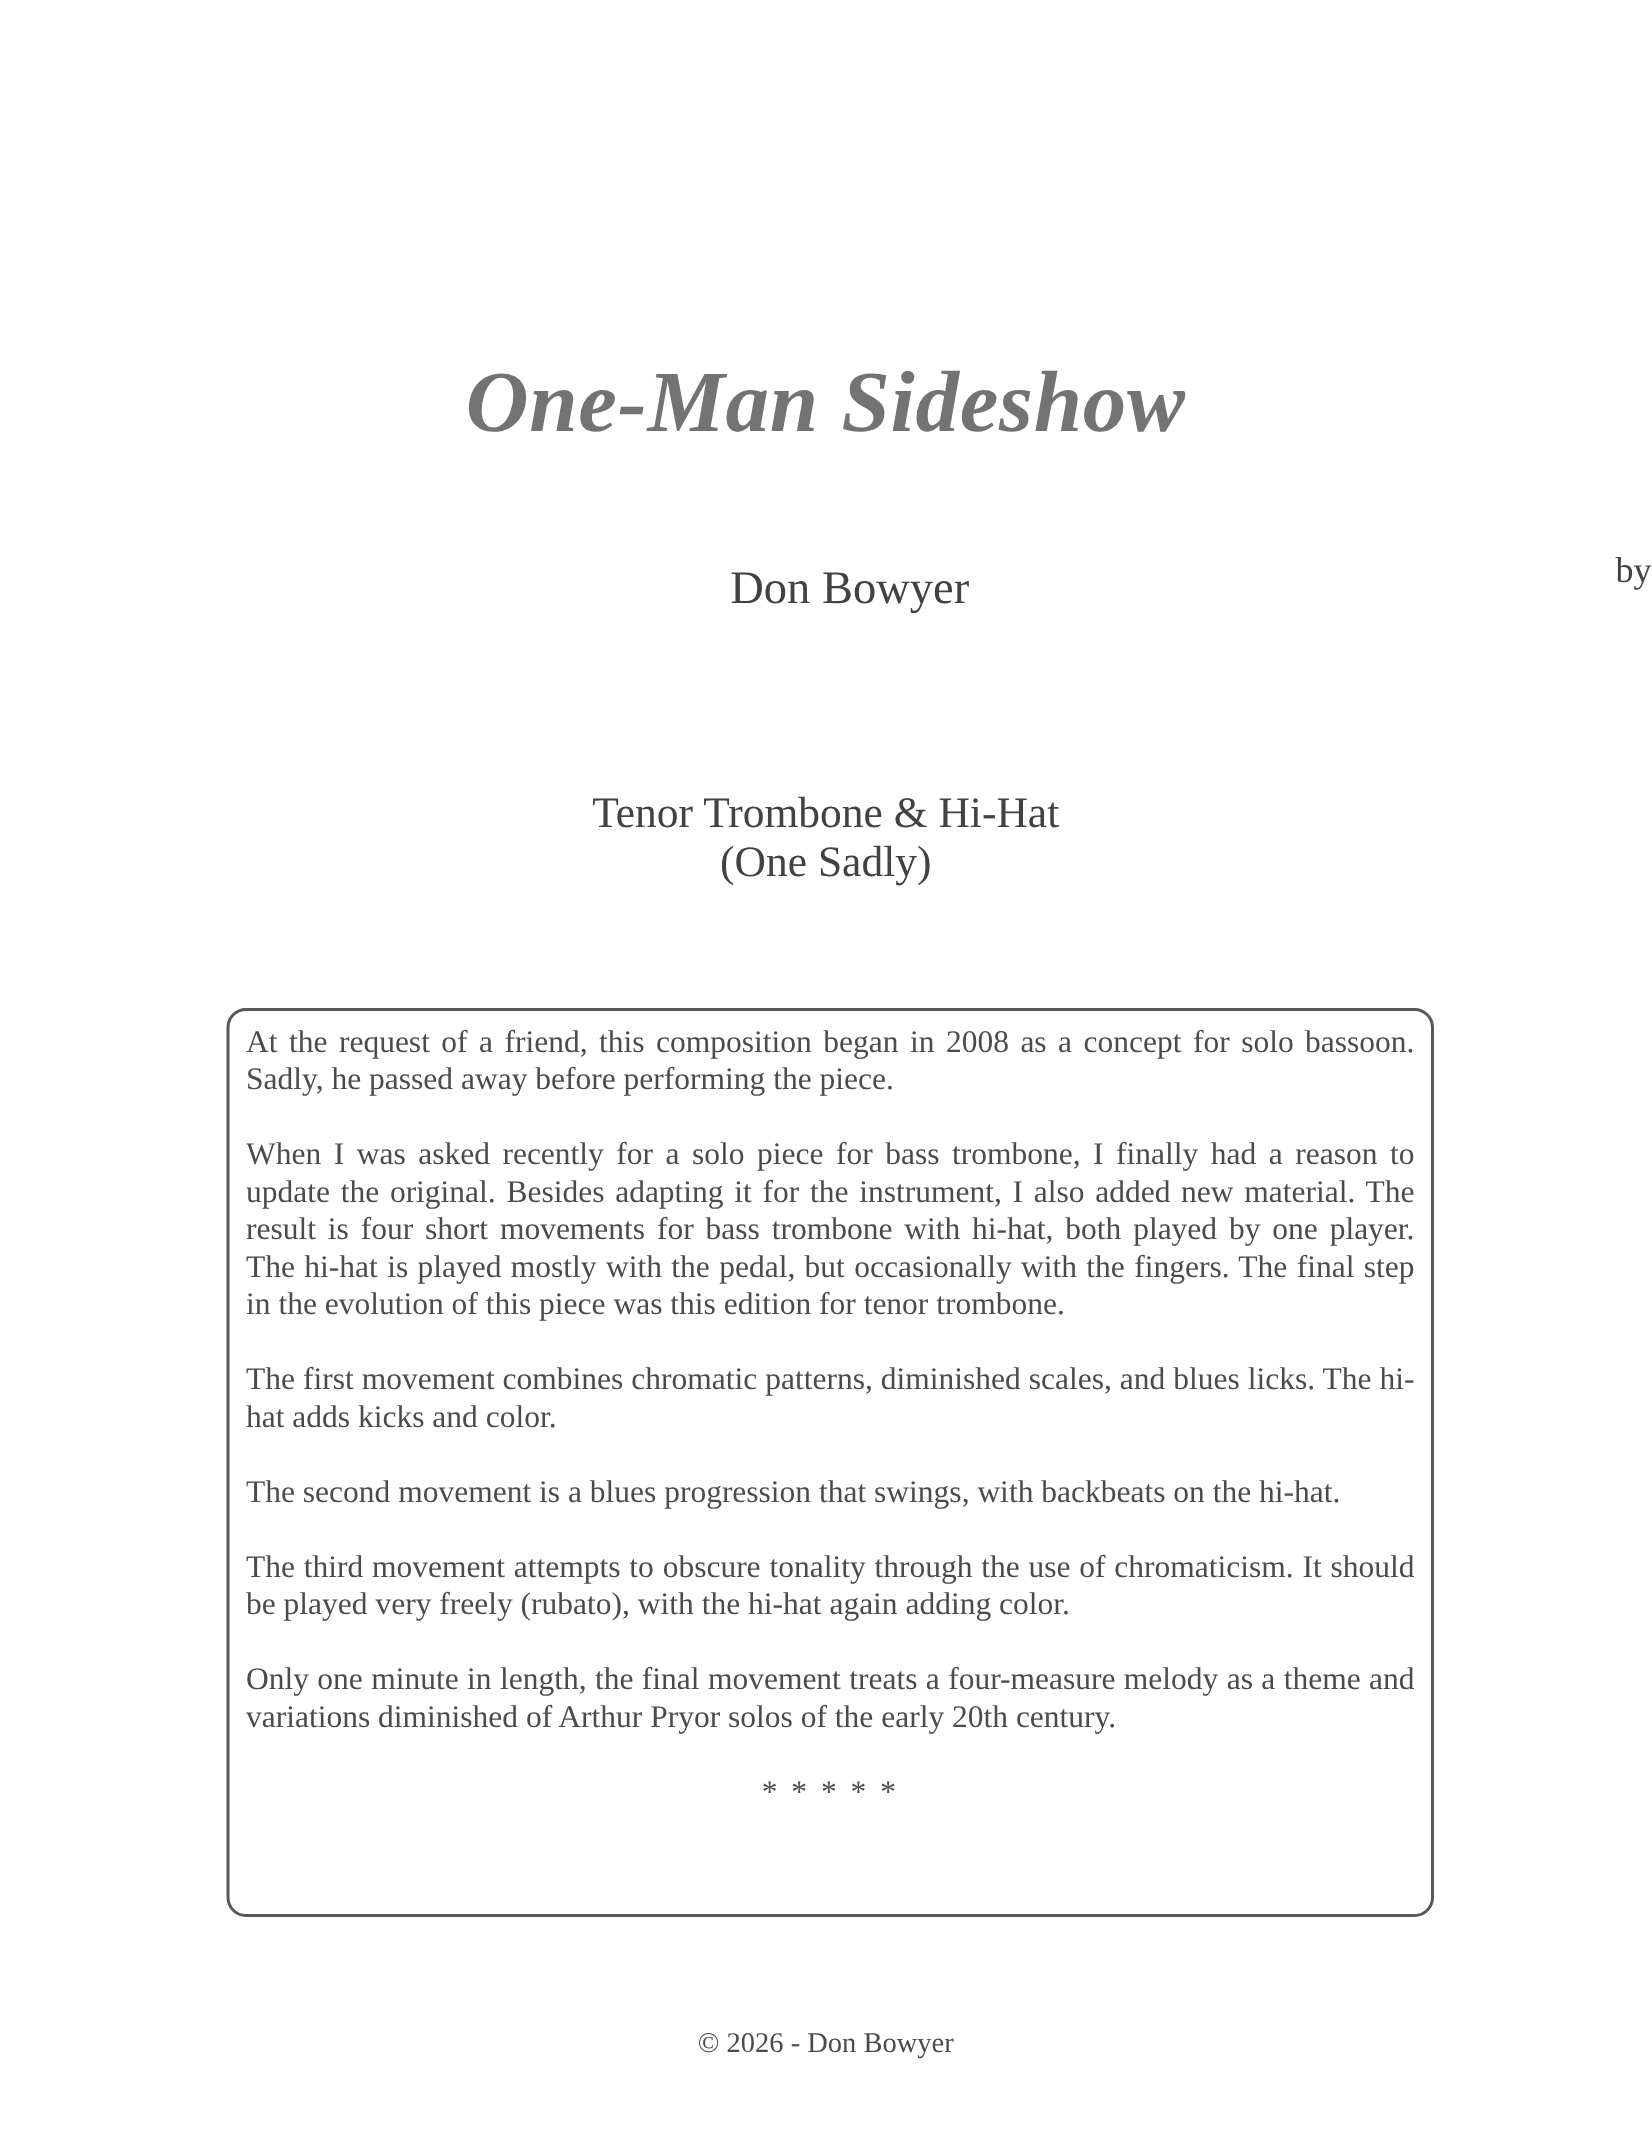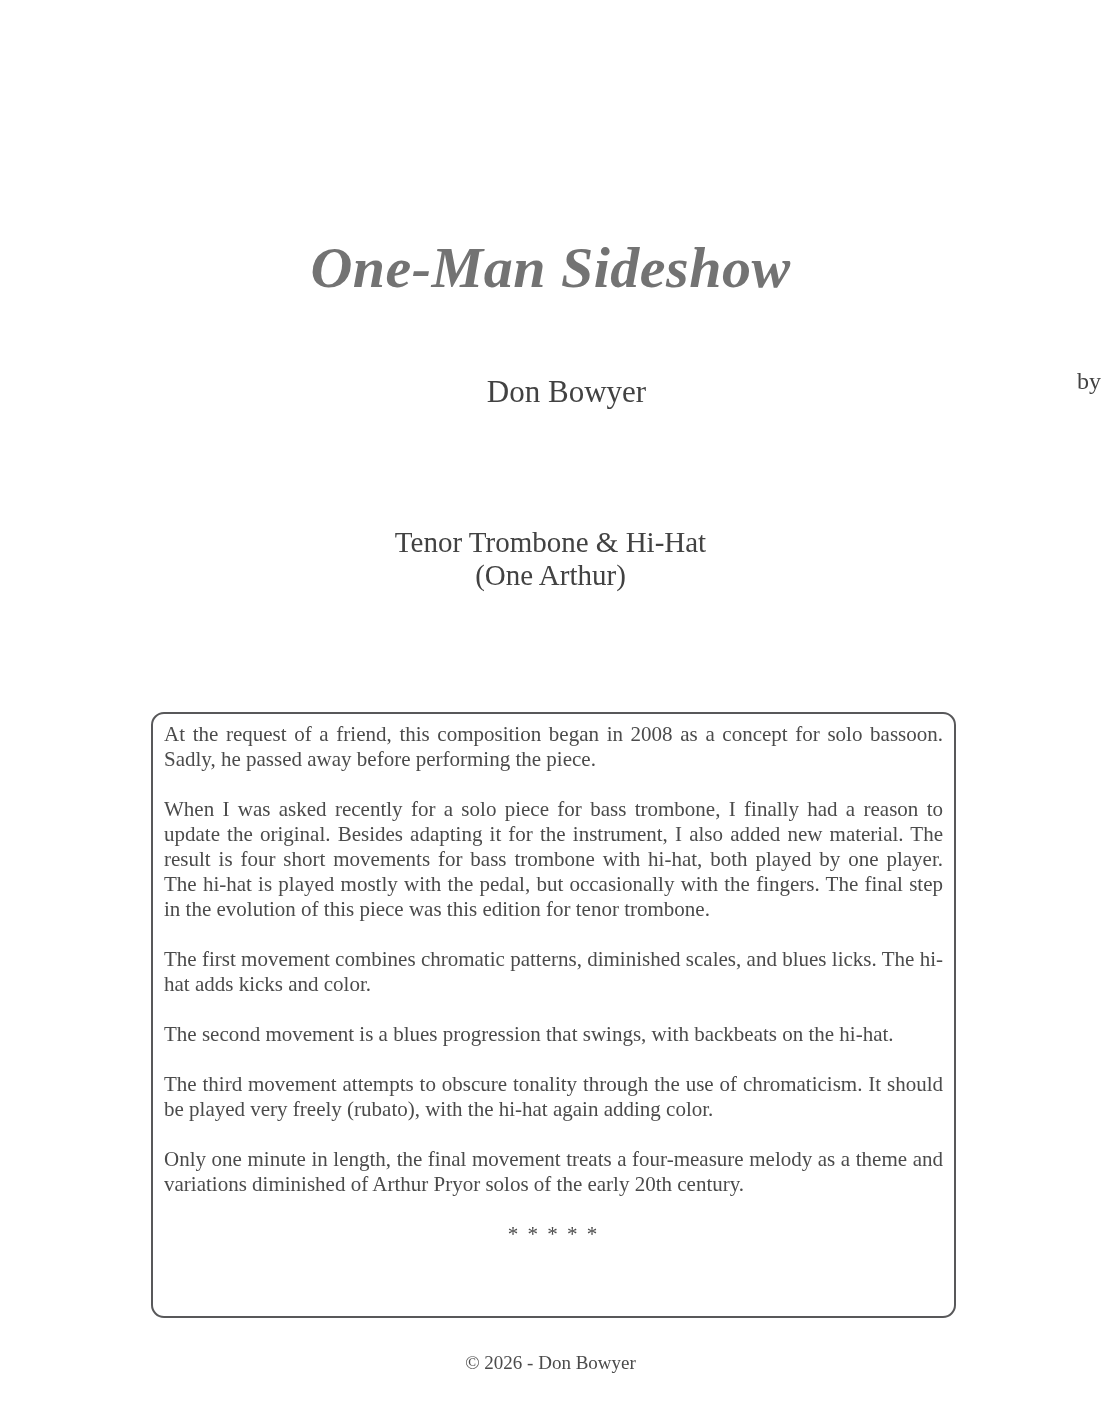--- a/index.html
+++ b/index.html
@@ -52,21 +52,21 @@
     top: 526px;
     left: 0;
     width: 100%;
     text-align: center;
     font-size: 29px;
     line-height: 33px;
     color: #424242;
   }
   .notes-box {
     position: absolute;
-    top: 712px;
+    top: 672px;
     left: 151px;
     width: 805px;
     height: 606px;
     box-sizing: border-box;
     border: 2px solid #58585a;
     border-radius: 13px;
     padding: 8px 11px 8px 11px;
     font-size: 21px;
     line-height: 25px;
     color: #4b4b4b;
@@ -98,21 +98,21 @@
 <div class="page">
 
   <div class="title">One-Man Sideshow</div>
 
   <div class="byline">by</div>
 
   <div class="author">Don Bowyer</div>
 
   <div class="instrumentation">
     <div>Tenor Trombone &amp; Hi-Hat</div>
-    <div>(One Arthur)</div>
+    <div>(One Sadly)</div>
   </div>
 
   <div class="notes-box">
     <p>At the request of a friend, this composition began in 2008 as a concept for solo bassoon. Sadly, he passed away before performing the piece.</p>
     <p>When I was asked recently for a solo piece for bass trombone, I finally had a reason to update the original. Besides adapting it for the instrument, I also added new material. The result is four short movements for bass trombone with hi-hat, both played by one player. The hi-hat is played mostly with the pedal, but occasionally with the fingers. The final step in the evolution of this piece was this edition for tenor trombone.</p>
     <p>The first movement combines chromatic patterns, diminished scales, and blues licks. The hi-hat adds kicks and color.</p>
     <p>The second movement is a blues progression that swings, with backbeats on the hi-hat.</p>
     <p>The third movement attempts to obscure tonality through the use of chromaticism. It should be played very freely (rubato), with the hi-hat again adding color.</p>
     <p>Only one minute in length, the final movement treats a four-measure melody as a theme and variations diminished of Arthur Pryor solos of the early 20th century.</p>
     <p class="separator">* * * * *</p>

